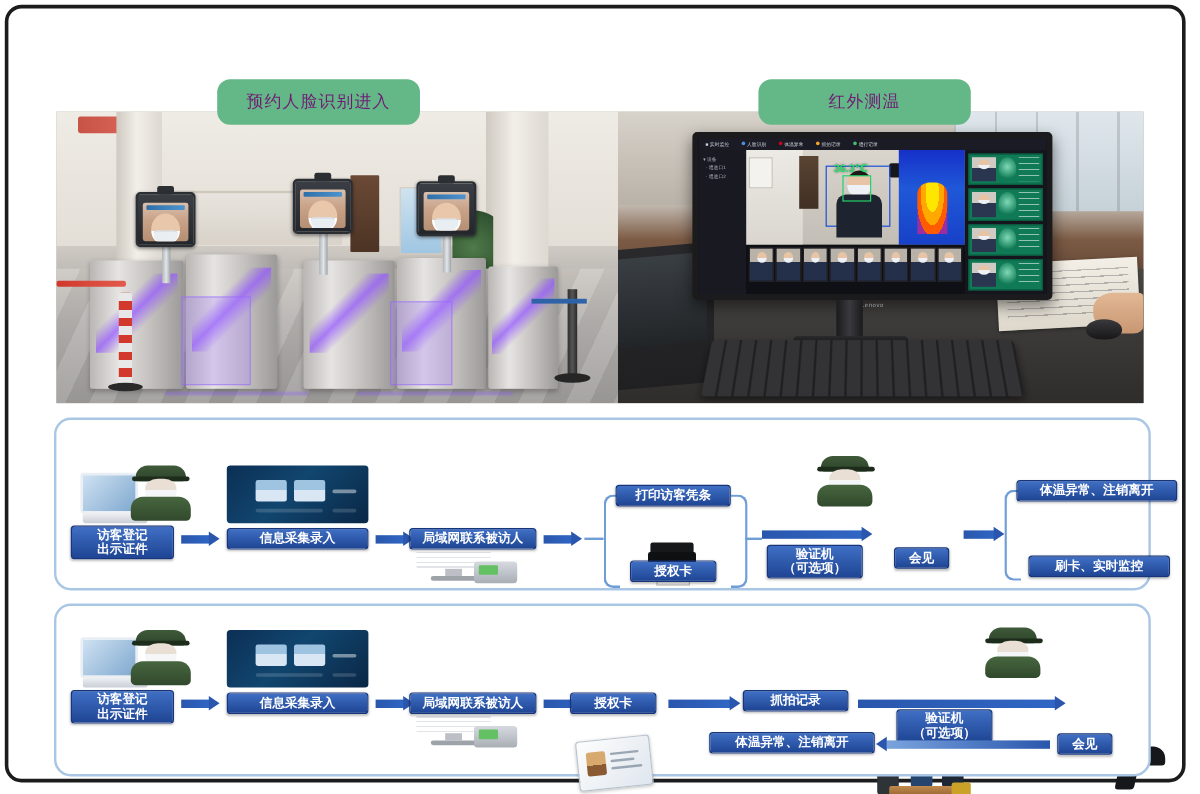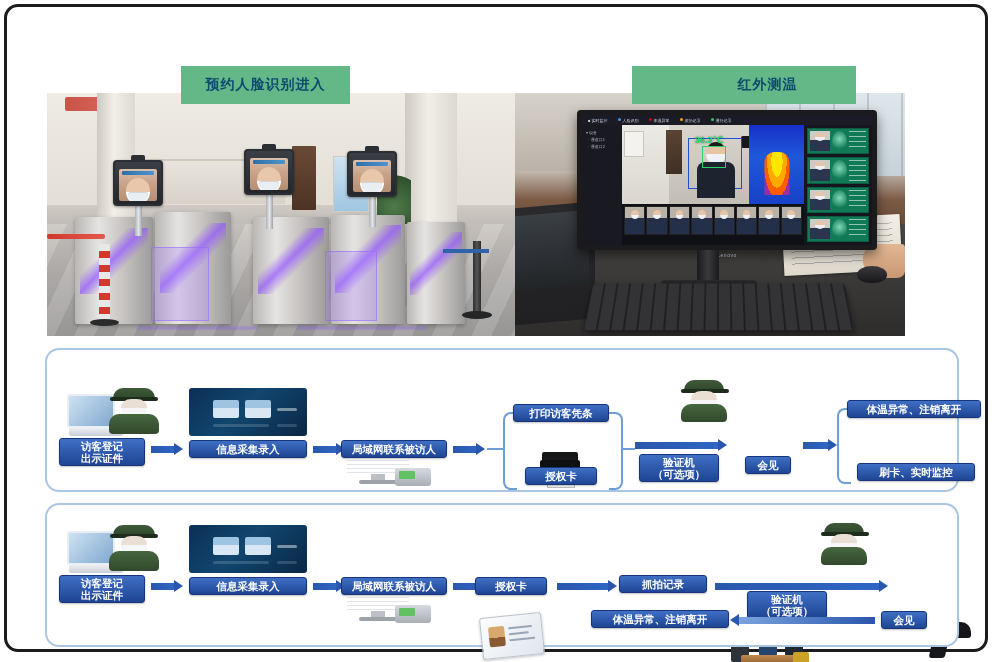--- a/index.html
+++ b/index.html
@@ -11,21 +11,21 @@
          border:3px solid #1c1c1c;border-radius:14px;box-sizing:border-box;background:#fff;}
 
   
   .title{position:absolute;left:0;top:24px;width:1000px;text-align:center;
          font-size:23px;font-weight:bold;color:#141414;letter-spacing:1px;}
 
   
   .photos{position:absolute;left:47px;top:93px;width:906px;height:243px;}
   .photo{position:absolute;top:0;height:243px;overflow:hidden;background:#bdb7ae;}
   .photo-left{left:0;width:468px;}
-  .photo-right{left:468px;width:390px;}
+  .photo-right{left:468px;width:438px;}
 
   
   .lobby{position:absolute;inset:0;
     background:
       linear-gradient(to bottom,#e7e3dc 0%,#ded9d1 38%,#cdc8c2 47%,#b9b5b1 58%,#a9a6a4 100%);}
   .wall{position:absolute;left:0;top:0;width:100%;height:46%;
     background:linear-gradient(to bottom,#efece5,#e3ded6);}
   .pillar{position:absolute;top:0;height:58%;
     background:linear-gradient(to right,#cfc9c0,#f2efe9 45%,#ddd8d0);}
   .pil1{left:50px;width:38px;}
@@ -179,24 +179,24 @@
   .card .tx{flex:1;background:repeating-linear-gradient(to bottom,rgba(255,255,255,.55) 0 1px,transparent 1px 5px);}
 
   .keyboard{position:absolute;left:74px;bottom:4px;width:260px;height:52px;
     background:linear-gradient(to bottom,#2b2b2d,#19191b);border-radius:4px;
     transform:perspective(320px) rotateX(26deg);box-shadow:0 3px 7px rgba(0,0,0,.5);
     padding:4px;box-sizing:border-box;
     background-image:repeating-linear-gradient(to right,#333336 0 11px,#202022 11px 13px),
                      repeating-linear-gradient(to bottom,#333336 0 8px,#1c1c1e 8px 10px);}
 
   
-  .banner{position:absolute;background:#64b887;color:#0c4a6e;font-size:14px;font-weight:bold;
-    display:flex;align-items:center;justify-content:center;letter-spacing:1px;}
+  .banner{position:absolute;background:#64b887;color:#701a75;font-size:14px;font-weight:normal;
+    display:flex;align-items:center;justify-content:center;letter-spacing:1px;border-radius:11px;}
   .banner1{left:181px;top:66px;width:169px;height:38px;}
-  .banner2{left:632px;top:66px;width:177px;height:38px;padding-left:47px;}
+  .banner2{left:632px;top:66px;width:177px;height:38px;}
 
   
   .panel{position:absolute;border:2px solid #a9c6e4;border-radius:14px;background:#fff;}
   .panel1{left:45px;top:348px;width:910px;height:140px;}
   .panel2{left:45px;top:503px;width:910px;height:140px;}
   .ptitle{position:absolute;font-size:15px;font-weight:bold;color:#1a3f8f;letter-spacing:3px;}
 
   .lbl{position:absolute;background:linear-gradient(to bottom,#3f6fc4,#1f4594);color:#fff;
     font-size:10.5px;font-weight:bold;text-align:center;border:1px solid #16357a;border-radius:3px;
     padding:2px 5px;line-height:12px;white-space:nowrap;box-shadow:0 1px 2px rgba(0,0,0,.25);

